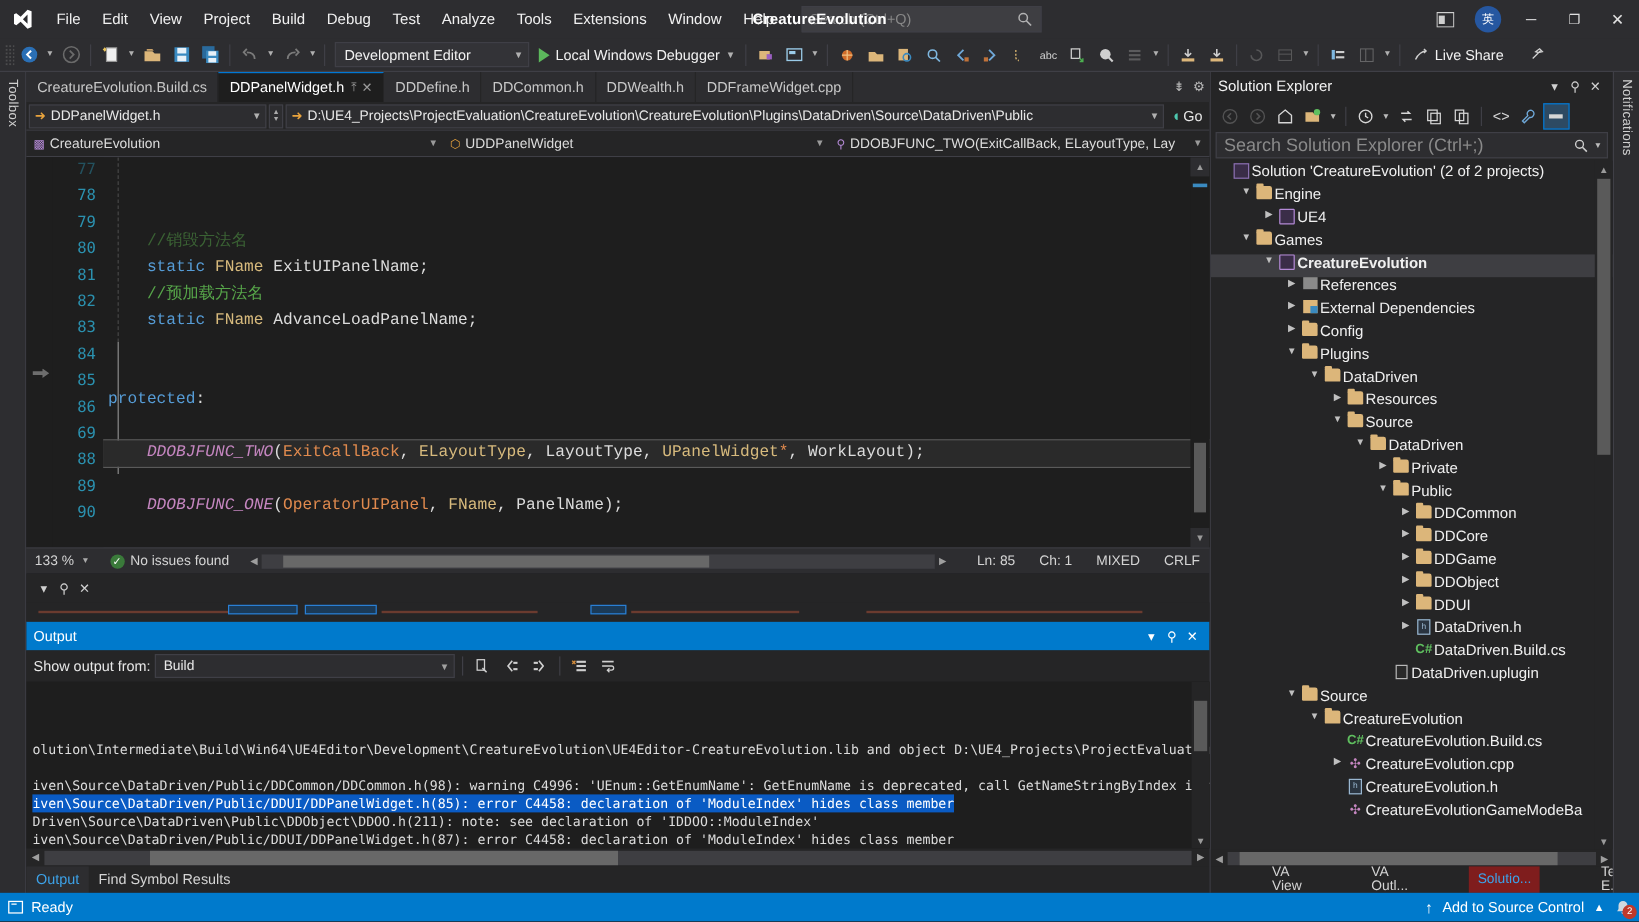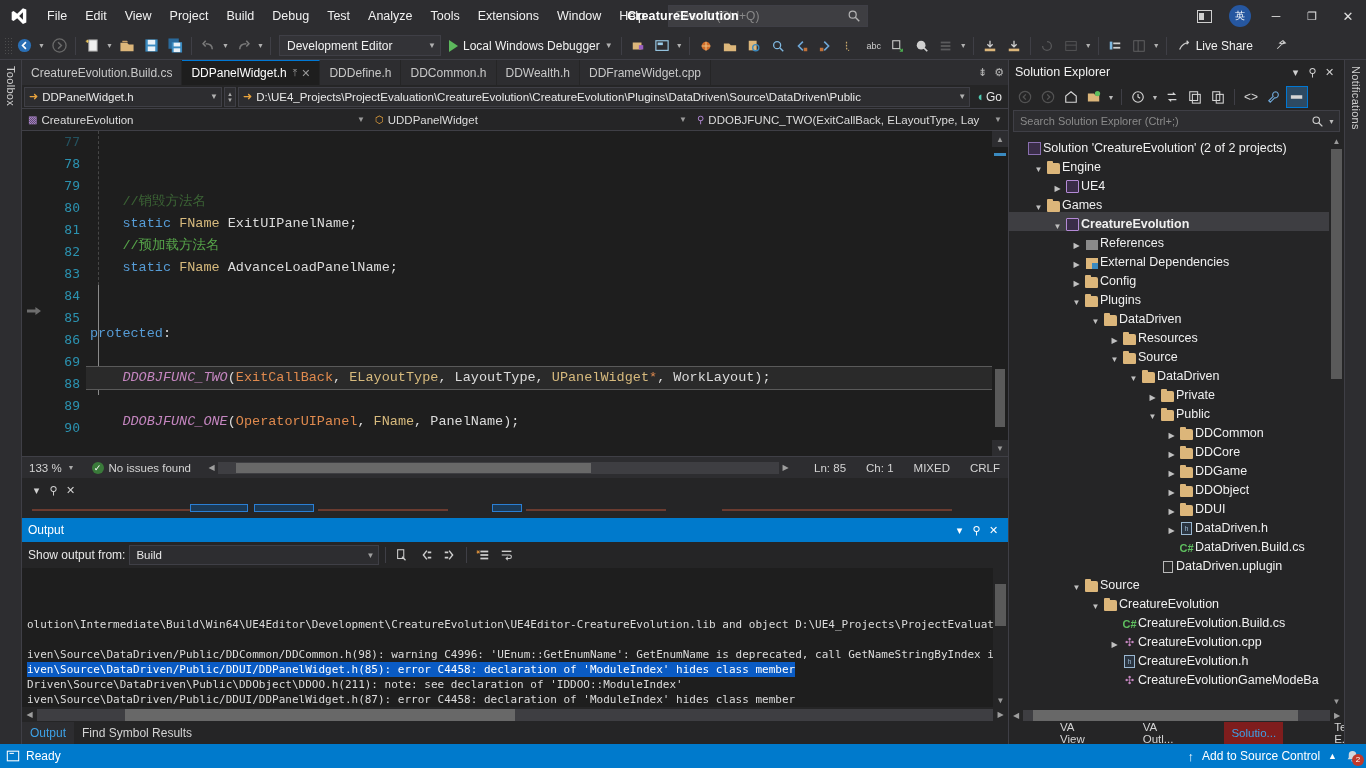--- a/index.html
+++ b/index.html
@@ -208,25 +208,25 @@
   
   .solex { width:336px; flex:0 0 336px; background:#252526; display:flex; flex-direction:column; border-left:1px solid #3f3f46;}
   .se-head { height:24px; display:flex; align-items:center; padding:0 6px; font-size:12.5px; color:#f1f1f1; }
   .se-toolbar { height:26px; display:flex; align-items:center; gap:1px; padding:0 5px; }
   .se-btn { width:22px;height:22px; display:flex;align-items:center;justify-content:center; color:#d0d0d0; font-size:12px;}
   .se-btn.on { border:1px solid #0078d4; background:#2d4a63; }
   .se-btn.dim { opacity:.45; }
   .se-sep { width:1px;height:16px;background:#3f3f46;margin:0 4px; }
   .se-search { height:22px; margin:0 4px 2px 4px; background:#2d2d30; border:1px solid #3f3f46;
                display:flex; align-items:center; padding:0 4px 0 6px; }
-  .se-search input { flex:1; background:transparent;border:none;outline:none;color:#cfcfcf;font-size:11px;
+  .se-search input { flex:1; background:transparent;border:none;outline:none;color:#cfcfcf;font-size:15px;
                      font-family:"Liberation Sans", sans-serif; }
   .se-search input::placeholder{ color:#8a8a8a; }
   .se-tree { flex:1; overflow:hidden; position:relative; padding-top:2px; font-size:12.5px; }
-  .trow { height:19px; display:flex; align-items:flex-end; white-space:nowrap; padding-right:18px;}
+  .trow { height:19px; display:flex; align-items:flex-start; white-space:nowrap; padding-right:18px;}
   .trow.sel { background:#3e3e42; }
   .trow.sel .tlabel { font-weight:bold; }
   .twist { width:13px; text-align:center; color:#c0c0c0; font-size:8px; flex:0 0 13px; }
   .tico { width:17px; flex:0 0 17px; display:flex; align-items:center; justify-content:center; }
   .tlabel { color:#f0f0f0; overflow:hidden; text-overflow:ellipsis; }
   .se-vscroll { position:absolute; right:0; top:0; bottom:0; width:15px; background:#252526; }
   .se-vscroll .b { height:14px; display:flex;align-items:center;justify-content:center;color:#9a9a9a;font-size:8px;}
   .se-vscroll .thumb { position:absolute; left:2px; width:11px; background:#5a5a5a;}
   .se-hscroll { height:14px; background:#252526; display:flex; align-items:center; }
   .se-hscroll .b { width:14px; text-align:center; color:#9e9e9e; font-size:8px; }

